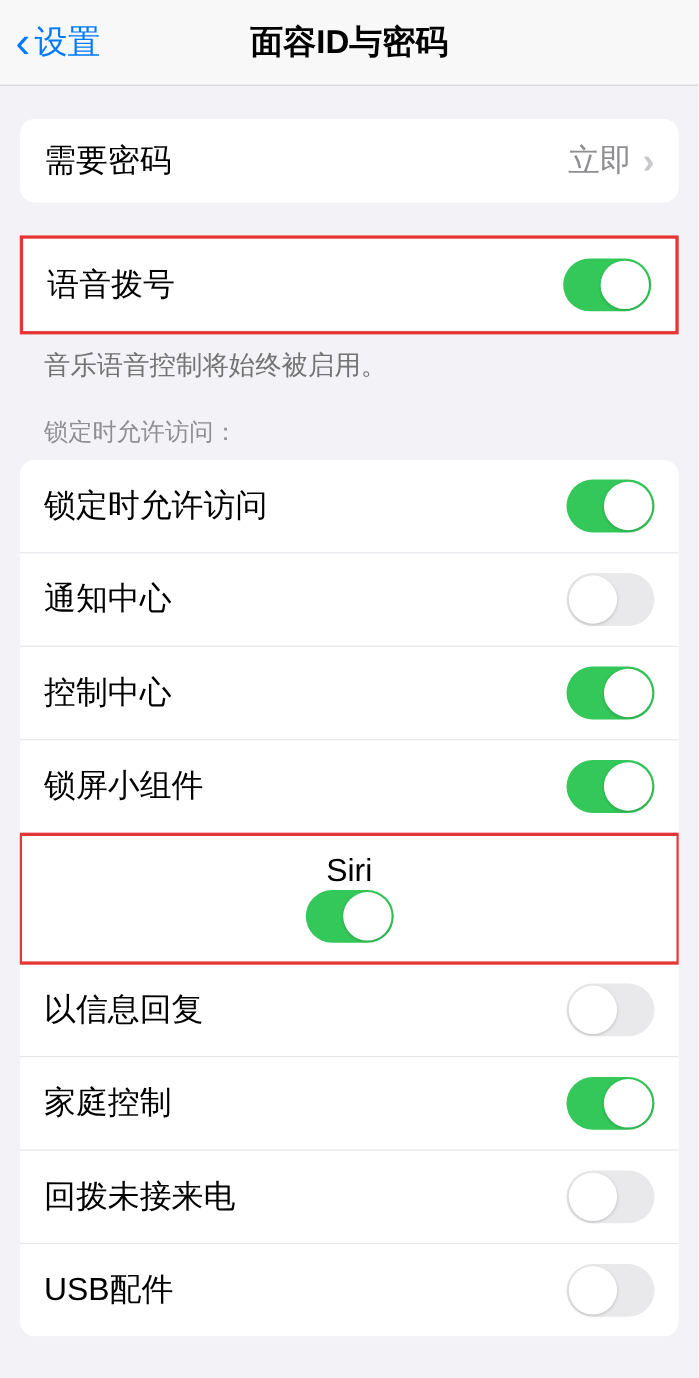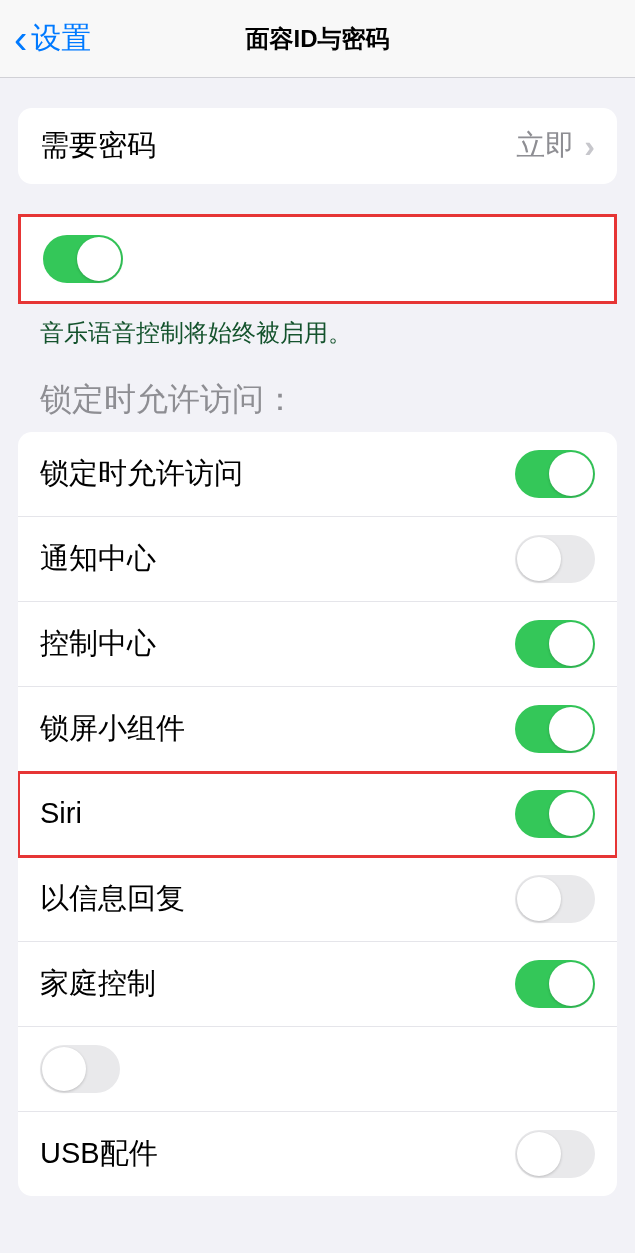--- a/index.html
+++ b/index.html
@@ -31,21 +31,21 @@
     .back-chevron {
       font-size: 40px;
       font-weight: 300;
       margin-right: 4px;
       line-height: 1;
     }
     .header-title {
       position: absolute;
       left: 50%;
       transform: translateX(-50%);
-      font-size: 24px;
+      font-size: 30px;
       font-weight: 600;
       color: #000;
     }
     .content {
       padding: 0 18px;
     }
     .section {
       background: #fff;
       border-radius: 14px;
       margin-top: 30px;
@@ -64,20 +64,21 @@
       border-bottom: 1px solid #e5e5ea;
     }
     .row:last-child {
       border-bottom: none;
     }
     .row.highlight-row {
       outline: 3px solid #e63535;
       outline-offset: -2px;
       position: relative;
       z-index: 1;
+      flex-direction: column;
     }
     .row-label {
       font-size: 29px;
       color: #000;
     }
     .row-value-group {
       display: flex;
       align-items: center;
       gap: 10px;
     }
@@ -114,26 +115,26 @@
       box-shadow: 0 1px 3px rgba(0,0,0,0.2);
     }
     .toggle.on .toggle-knob {
       right: 2px;
     }
     .toggle.off .toggle-knob {
       left: 2px;
     }
     .footer-text {
       font-size: 24px;
-      color: #14532d;
+      color: #737373;
       padding: 12px 22px 0 22px;
       line-height: 1.4;
     }
     .section-header {
-      font-size: 32px;
+      font-size: 22px;
       color: #8e8e93;
       padding: 28px 22px 10px 22px;
     }
     .section.list {
       margin-top: 0;
     }
   </style>
 </head>
 <body>
 
@@ -152,20 +153,21 @@
       <span class="row-label">需要密码</span>
       <div class="row-value-group">
         <span class="row-value">立即</span>
         <span class="chevron-right">›</span>
       </div>
     </div>
   </div>
 
   <div class="section highlight">
     <div class="row">
+      <span class="row-label">语音拨号</span>
       <div class="toggle on">
         <div class="toggle-knob"></div>
       </div>
     </div>
   </div>
   <div class="footer-text">音乐语音控制将始终被启用。</div>
 
   <div class="section-header">锁定时允许访问：</div>
   <div class="section list" id="locked-access-list">
       <div class="row">
@@ -204,20 +206,21 @@
           <div class="toggle-knob"></div>
         </div>
       </div>
       <div class="row">
         <span class="row-label">家庭控制</span>
         <div class="toggle on">
           <div class="toggle-knob"></div>
         </div>
       </div>
       <div class="row">
+        <span class="row-label">回拨未接来电</span>
         <div class="toggle off">
           <div class="toggle-knob"></div>
         </div>
       </div>
       <div class="row">
         <span class="row-label">USB配件</span>
         <div class="toggle off">
           <div class="toggle-knob"></div>
         </div>
       </div>

